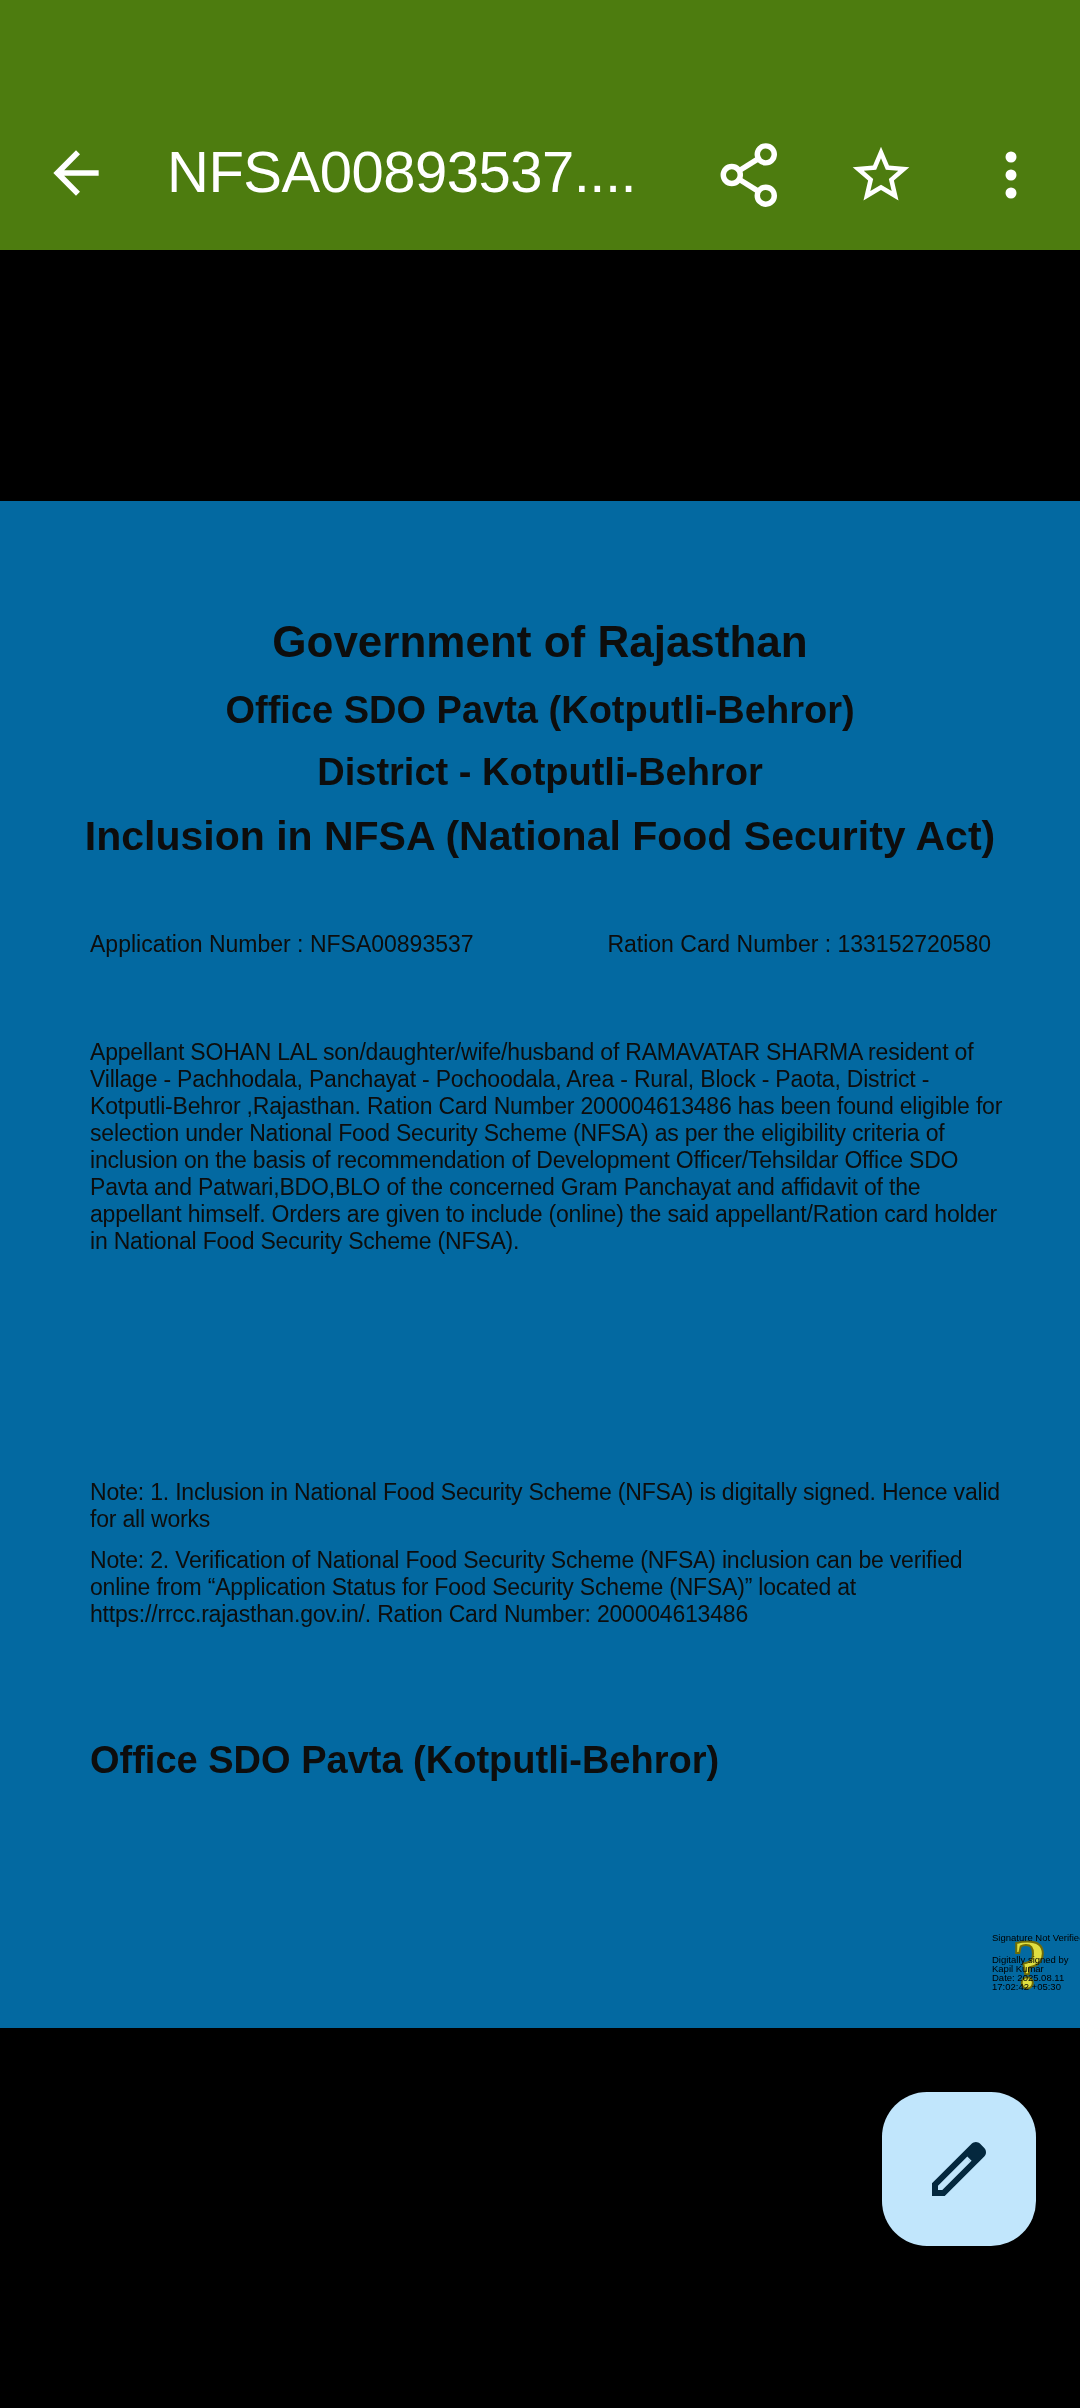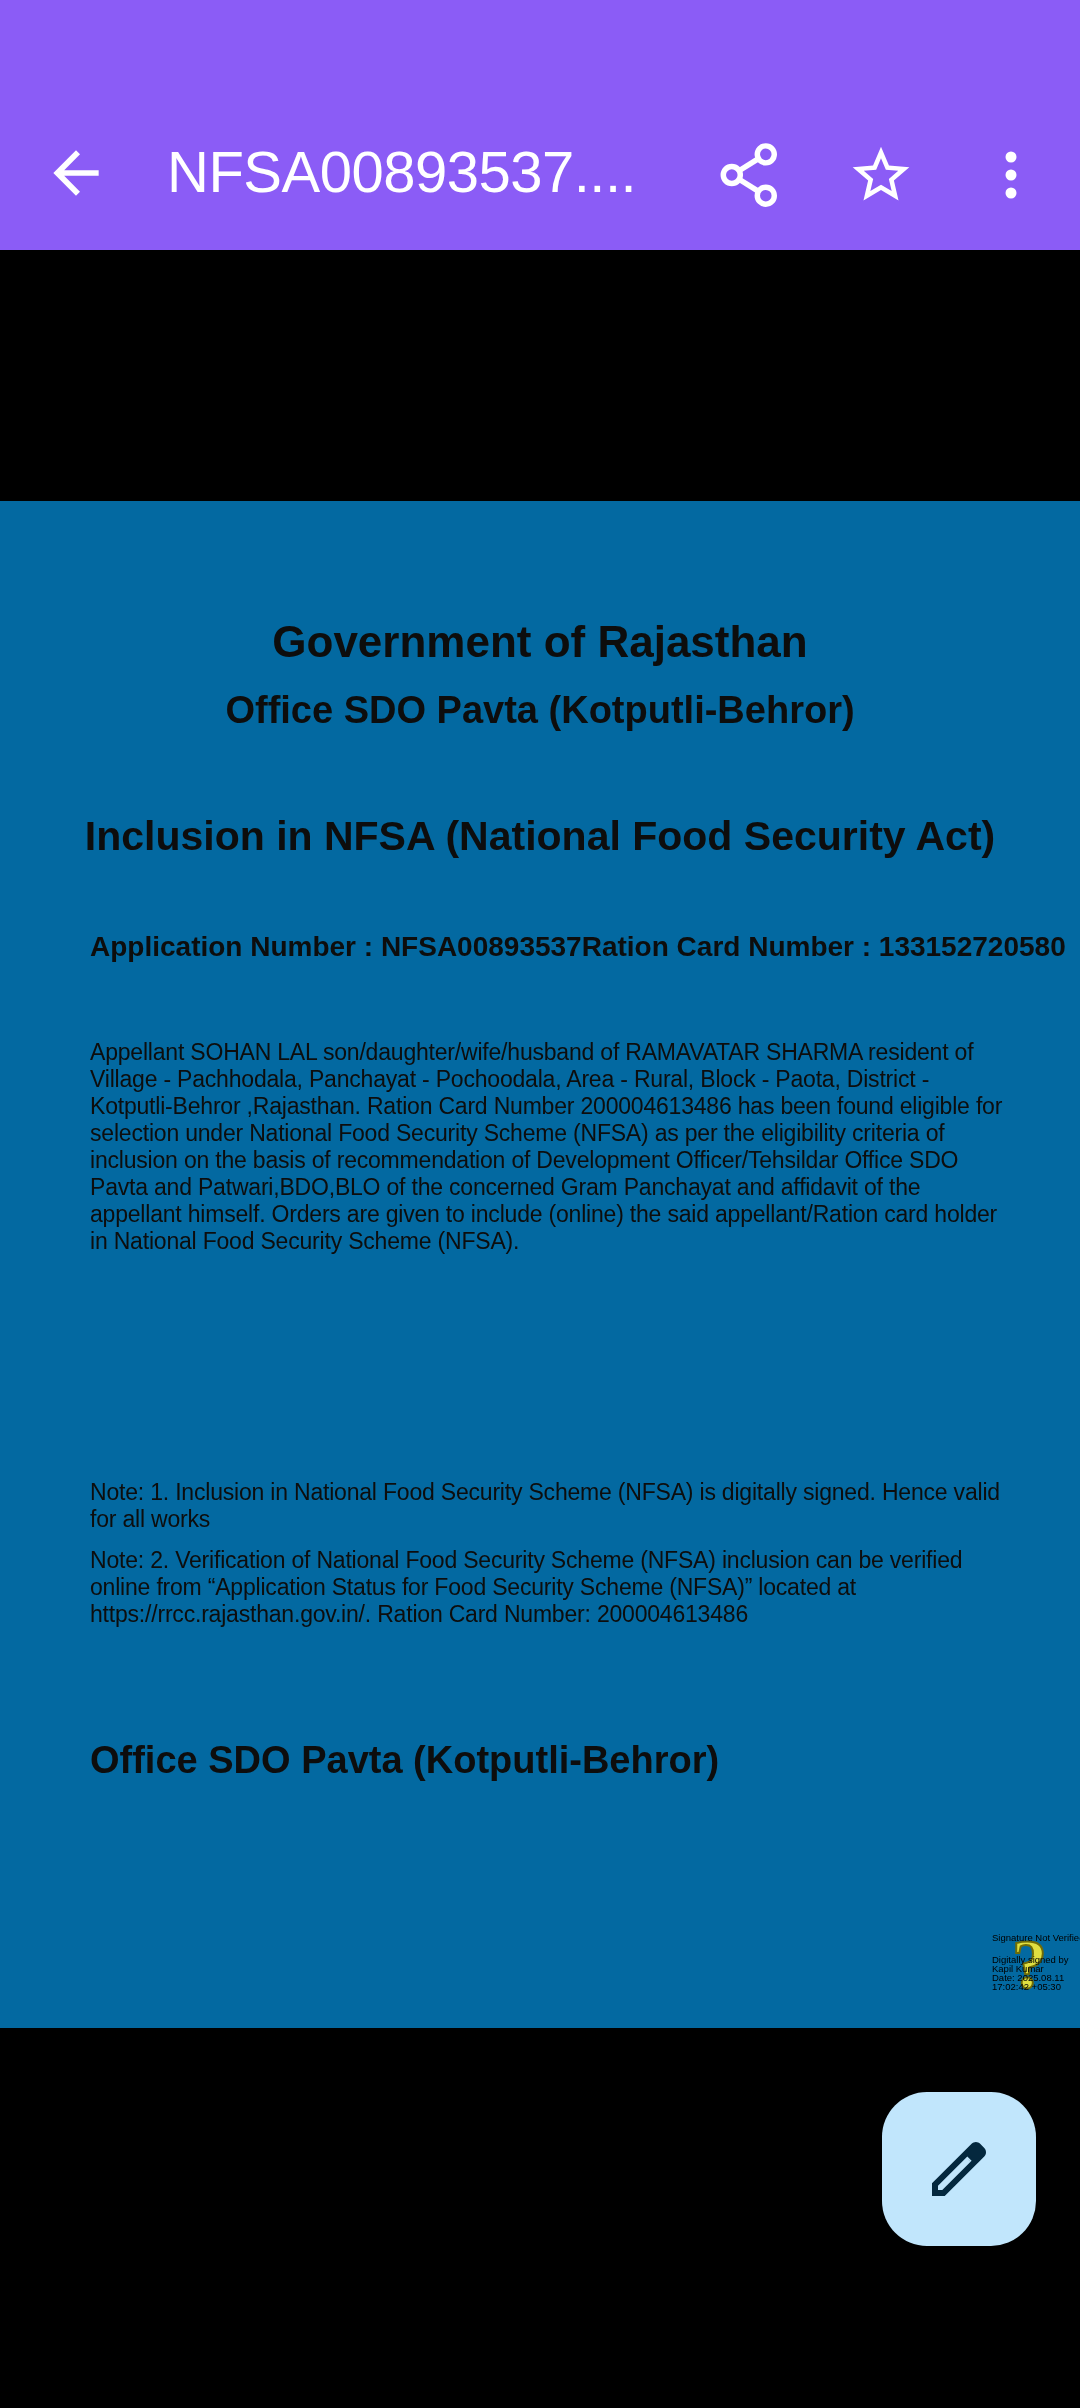--- a/index.html
+++ b/index.html
@@ -3,21 +3,21 @@
 <meta charset="utf-8">
 <style>
   html,body{margin:0;padding:0;}
   body{
     width:1080px;height:2408px;
     background:#000;
     font-family:"Liberation Sans",sans-serif;
     position:relative;overflow:hidden;
   }
   
-  .appbar{position:absolute;top:0;left:0;width:1080px;height:250px;background:#8b5cf6;}
+  .appbar{position:absolute;top:0;left:0;width:1080px;height:250px;background:#4d7c0f;}
   .back-btn{position:absolute;left:42px;top:139px;width:68px;height:68px;}
   .appbar-title{
     position:absolute;left:167px;top:138px;width:560px;
     color:#fff;font-size:58px;letter-spacing:-0.5px;font-weight:400;
     white-space:nowrap;overflow:hidden;
   }
   .icon-btn{position:absolute;width:68px;height:68px;}
   .share-btn{left:716px;top:141px;}
   .star-btn{left:847px;top:141px;}
   .menu-btn{left:977px;top:141px;}
@@ -28,22 +28,22 @@
     background:#0369a1;color:#0d0d0d;padding-left:45px;
   }
   .page *{position:absolute;}
   .h-center{left:0;width:1080px;text-align:center;font-weight:bold;white-space:nowrap;}
   .h1{top:116px;font-size:44px;}
   .h2{top:188px;font-size:38px;}
   .h3{top:250px;font-size:38px;}
   .h4{top:312px;font-size:41px;}
   .numbers-row{
     top:430px;left:90px;width:901px;
-    display:flex;
-    font-size:28px;font-weight:bold;white-space:nowrap;
+    display:flex;justify-content:space-between;
+    font-size:23px;font-weight:normal;white-space:nowrap;
   }
   .numbers-row span{position:static;}
   .doc-text{font-size:23px;line-height:27px;letter-spacing:-0.2px;}
   .body-par{top:538px;left:90px;width:916px;}
   .issued-line{top:836px;left:90px;width:940px;white-space:nowrap;}
   .category-line{top:909px;left:90px;width:940px;white-space:nowrap;}
   .note1{top:978px;left:90px;width:916px;}
   .note2{top:1046px;left:90px;width:916px;}
   .office-footer{top:1238px;left:90px;font-size:38px;font-weight:bold;white-space:nowrap;}
 
@@ -100,20 +100,21 @@
       <circle cx="34" cy="16" r="5.5" fill="#fff"></circle>
       <circle cx="34" cy="34" r="5.5" fill="#fff"></circle>
       <circle cx="34" cy="52" r="5.5" fill="#fff"></circle>
     </svg>
   </div>
 </div>
 
 <div class="page">
   <div class="h-center h1">Government of Rajasthan</div>
   <div class="h-center h2">Office SDO Pavta (Kotputli-Behror)</div>
+  <div class="h-center h3">District - Kotputli-Behror</div>
   <div class="h-center h4">Inclusion in NFSA (National Food Security Act)</div>
 
   <div class="numbers-row">
     <span>Application Number : NFSA00893537</span>
     <span>Ration Card Number : 133152720580</span>
   </div>
 
   <div class="doc-text body-par">Appellant SOHAN LAL son/daughter/wife/husband of RAMAVATAR SHARMA resident of Village - Pachhodala, Panchayat - Pochoodala, Area - Rural, Block - Paota, District - Kotputli-Behror ,Rajasthan. Ration Card Number 200004613486 has been found eligible for selection under National Food Security Scheme (NFSA) as per the eligibility criteria of inclusion on the basis of recommendation of Development Officer/Tehsildar Office SDO Pavta and Patwari,BDO,BLO of the concerned Gram Panchayat and affidavit of the appellant himself. Orders are given to include (online) the said appellant/Ration card holder in National Food Security Scheme (NFSA).</div>
   <div class="doc-text note1">Note: 1. Inclusion in National Food Security Scheme (NFSA) is digitally signed. Hence valid for all works</div>
   <div class="doc-text note2">Note: 2. Verification of National Food Security Scheme (NFSA) inclusion can be verified online from “Application Status for Food Security Scheme (NFSA)” located at https://rrcc.rajasthan.gov.in/. Ration Card Number: 200004613486</div>

